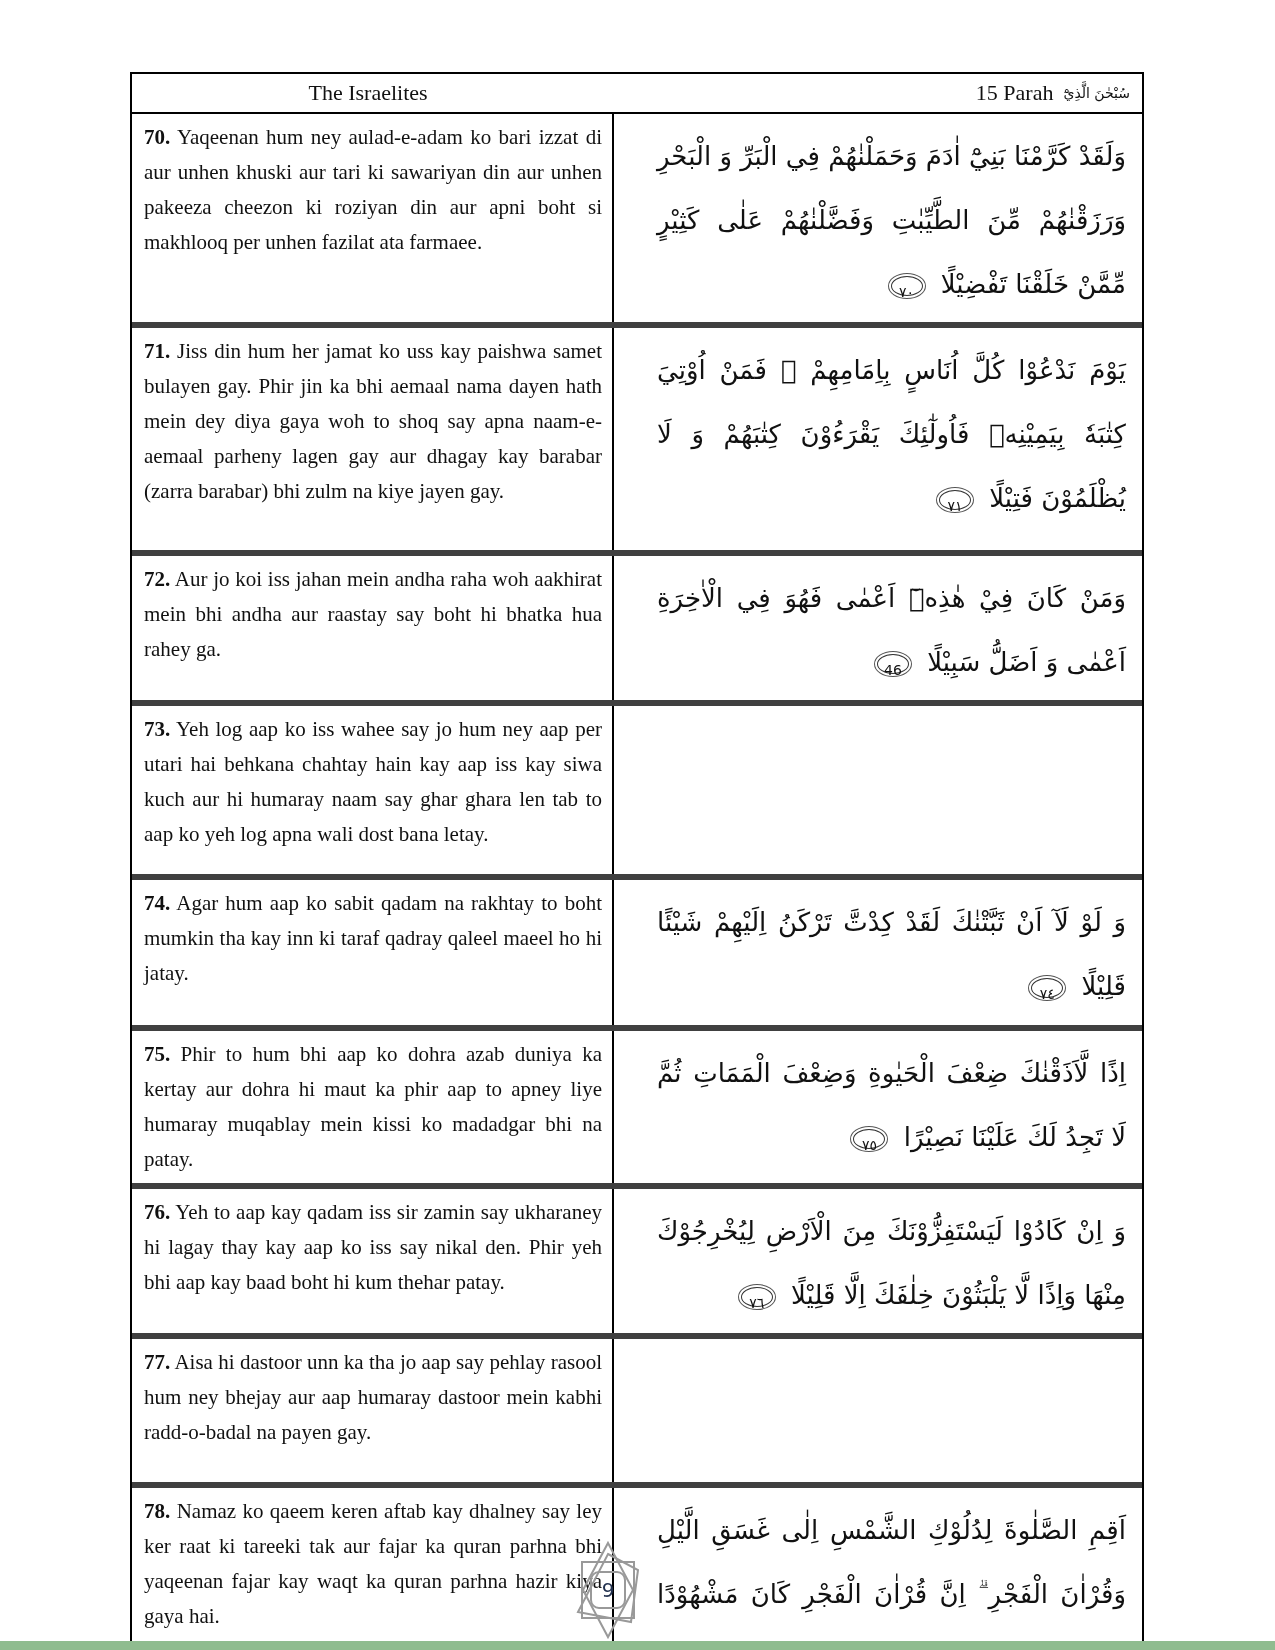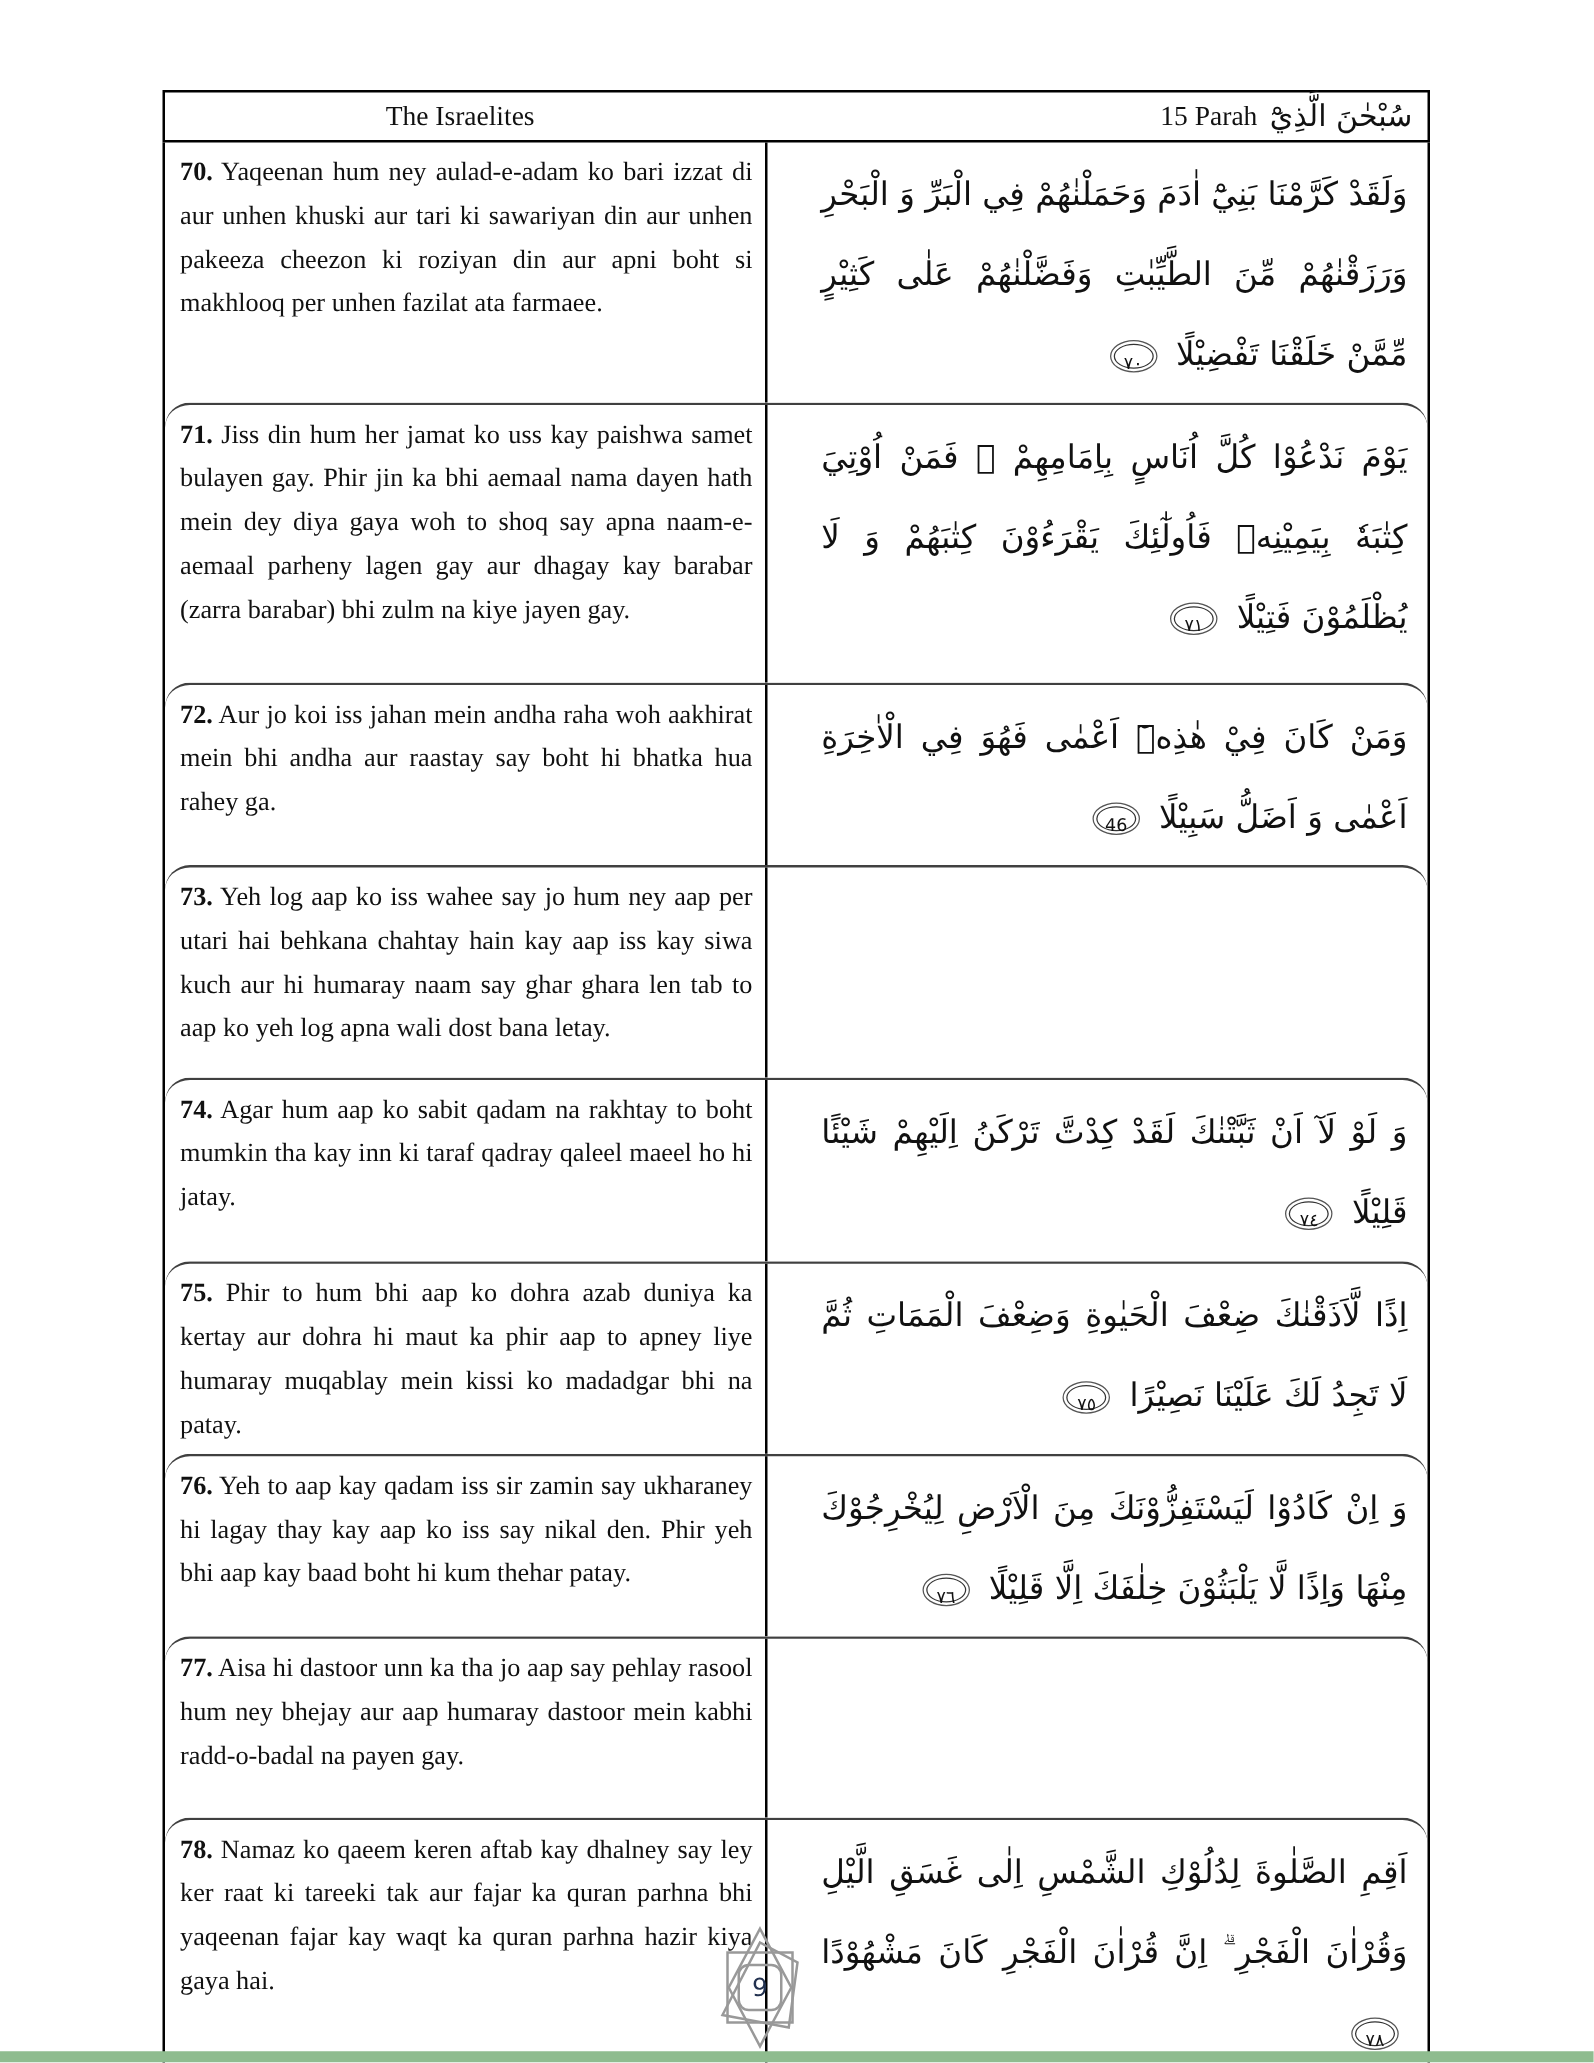--- a/index.html
+++ b/index.html
@@ -16,27 +16,27 @@
   .header-box {
     border:2px solid #000;
     height:42px;
     display:flex; align-items:center;
     padding:0 12px; box-sizing:border-box;
     font-size:22px;
   }
   .header-left { flex:1.2; text-align:left; }
   .header-center { flex:1; text-align:center; }
   .header-right { flex:1.2; display:flex; justify-content:flex-end; align-items:center; gap:10px; }
-  .header-arabic { font-family:"DejaVu Sans", sans-serif; font-size:24px; direction:rtl; }
+  .header-arabic { font-family:"DejaVu Sans", sans-serif; font-size:14px; direction:rtl; }
 
   .verse-table {
     border:2px solid #000; border-top:none;
   }
   .row { display:flex;gap:29px; }
-  .row + .row { border-top:2px solid #404040;border-radius:20px; }
+  .row + .row { border-top:6px solid #404040; }
   .cell-trans {
     width:482px; min-width:482px; box-sizing:border-box;
     border-right:2px solid #000;
     padding:6px 10px 6px 12px;
     font-size:21px; line-height:35px;
     text-align:justify;
   }
   .cell-trans b { font-size:21px; }
   .cell-arabic {
     flex:1; box-sizing:border-box;

